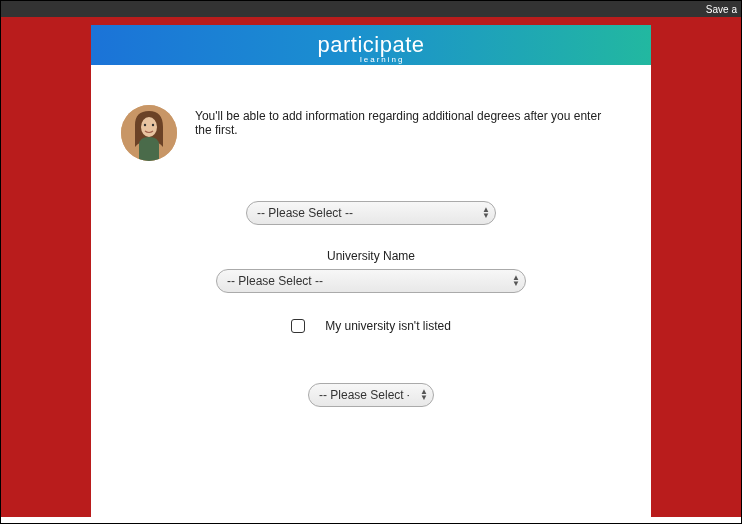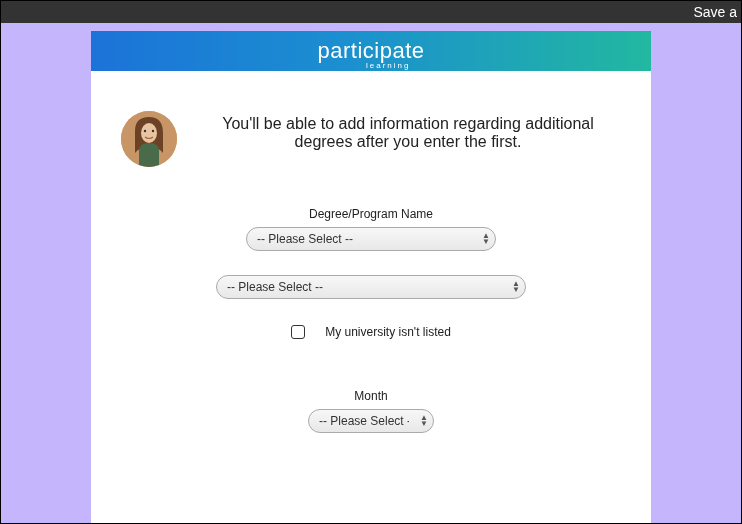--- a/index.html
+++ b/index.html
@@ -6,30 +6,30 @@
     body {
       font-family: Arial, Helvetica, sans-serif;
       background: #fff;
       width: 742px;
       height: 524px;
       overflow: hidden;
       border: 1px solid #000;
     }
     .topbar {
       background: #333;
-      height: 22px;
+      height: 16px;
       display: flex;
       justify-content: flex-end;
       align-items: center;
       padding-right: 4px;
       color: #fff;
-      font-size: 14px;
+      font-size: 10px;
     }
     .outer {
-      background: #c4b5fd;
+      background: #b91c1c;
       padding: 0 0;
       height: calc(524px - 24px);
       overflow: hidden;
     }
     .card {
       background: #fff;
       width: 560px;
       margin: 8px auto 0 auto;
       min-height: 600px;
     }
@@ -50,45 +50,44 @@
       gap: 0;
       position: relative;
     }
     .brand-logo .word {
       font-family: Arial, sans-serif;
     }
     .brand-logo .sub {
       font-size: 8px;
       letter-spacing: 2px;
       position: absolute;
-      right: 14px;
+      right: 20px;
       bottom: -6px;
     }
     .content {
       padding: 40px 30px 30px 30px;
     }
     .intro-row {
       display: flex;
       align-items: flex-start;
       gap: 18px;
       margin-bottom: 40px;
     }
     .avatar {
       width: 56px;
       height: 56px;
       border-radius: 50%;
       flex-shrink: 0;
       overflow: hidden;
       background: #d4a574;
     }
     .intro-text {
-      font-size: 16px;
+      font-size: 12px;
       color: #222;
       padding-top: 4px;
-      text-align: center;
     }
     .section-title {
       text-align: center;
       color: #1b73d8;
       font-weight: bold;
       font-size: 12.5px;
       margin-bottom: 18px;
     }
     .req {
       color: #d9534f;
@@ -179,46 +178,45 @@
             <circle cx="24" cy="20" r="1.2" fill="#333"></circle>
             <circle cx="32" cy="20" r="1.2" fill="#333"></circle>
             <path d="M 24 26 Q 28 29 32 26" stroke="#a0604a" stroke-width="1.2" fill="none"></path>
             <path d="M 18 40 Q 18 32 28 32 Q 38 32 38 40 L 38 56 L 18 56 Z" fill="#4a6b4a"></path>
           </svg>
         </div>
         <div class="intro-text">You'll be able to add information regarding additional degrees after you enter the first.</div>
       </div>
 
 
-      <div class="field-label">Degree/Program Name</div>
       <div class="field-wrap">
         <div class="select-wrap">
           <select class="select select-degree">
             <option>-- Please Select --</option>
           </select>
           <div class="select-arrows">▲<br>▼</div>
         </div>
       </div>
 
+      <div class="field-label">University Name</div>
       <div class="field-wrap">
         <div class="select-wrap">
           <select class="select select-university">
             <option>-- Please Select --</option>
           </select>
           <div class="select-arrows">▲<br>▼</div>
         </div>
       </div>
 
       <div class="checkbox-row">
         <div class="checkbox"></div>
         <span>My university isn't listed</span>
       </div>
 
 
-      <div class="field-label">Month</div>
       <div class="field-wrap" style="margin-bottom:10px;">
         <div class="select-wrap">
           <select class="select select-month">
             <option>-- Please Select --</option>
           </select>
           <div class="select-arrows">▲<br>▼</div>
         </div>
       </div>
 
     </div>

